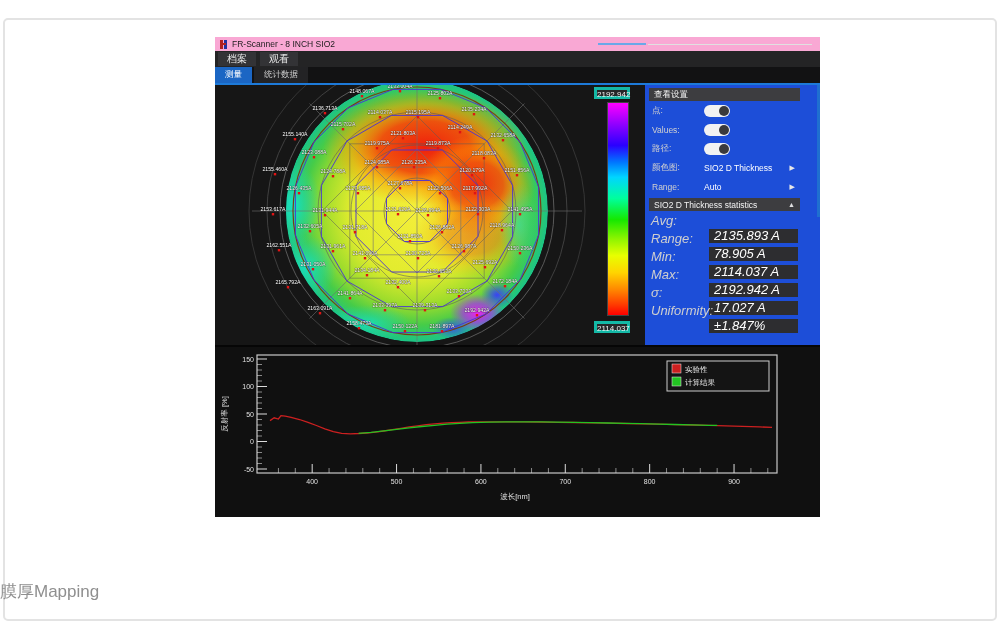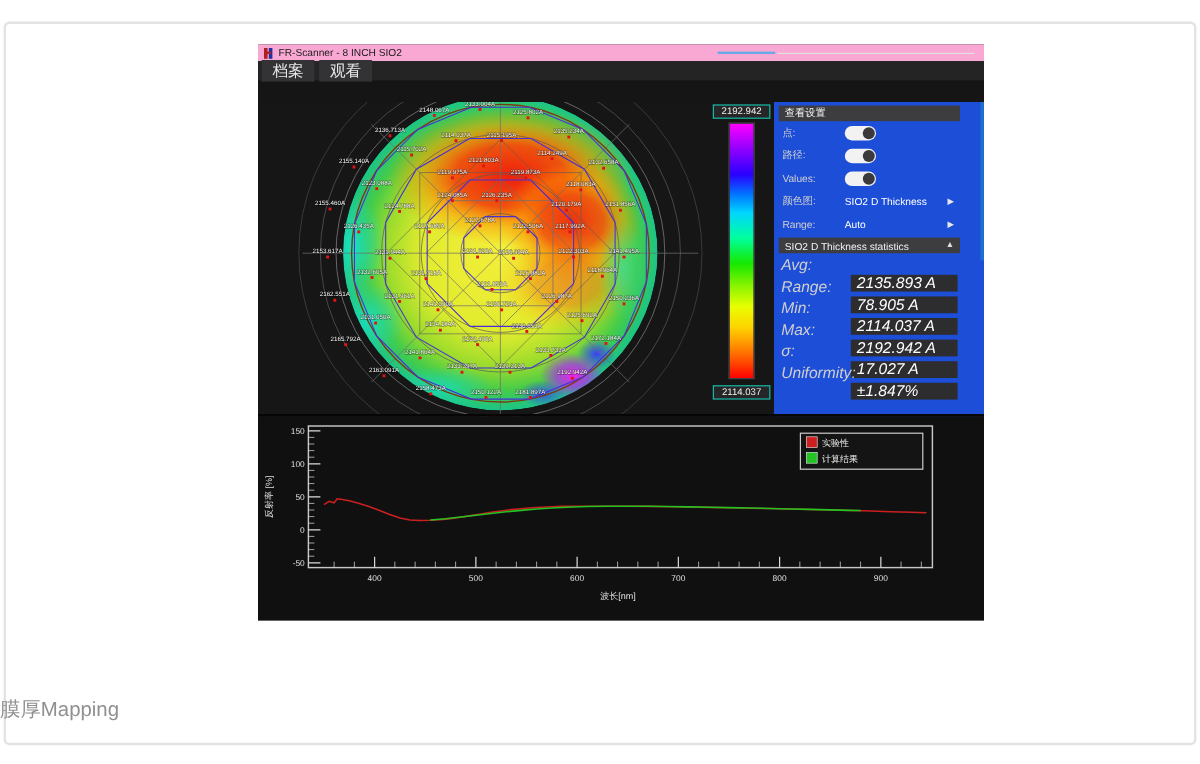--- a/index.html
+++ b/index.html
@@ -15,34 +15,34 @@
   .appicon { width:8px; height:9px; margin:0 4px 0 5px; position:relative; }
   .appicon .b1{position:absolute;left:0;top:0;width:3px;height:9px;background:#b02020;}
   .appicon .b2{position:absolute;left:4px;top:0;width:3px;height:9px;background:#2030a0;}
   .appicon .b3{position:absolute;left:1px;top:3px;width:5px;height:2px;background:#b02020;}
   .titletext { color:#1c1c1c; font-size:8.5px; }
   .accent-blue { position:absolute; left:383px; top:6px; width:48px; height:2px; background:#6aa8e8; }
   .accent-gray { position:absolute; left:433px; top:7px; width:164px; height:1px; background:#e0e0e0; }
   
   .menubar { position:absolute; left:0; top:14px; width:605px; height:16px; background:#242425;
              display:flex; align-items:center; gap:4px; padding-left:3px; }
-  .menuitem { background:#333336; color:#e8e8e8; padding:0 9px; font-size:13px; }
+  .menuitem { background:#333336; color:#e8e8e8; padding:0 9px; font-size:10px; }
   
   .tabbar { position:absolute; left:0; top:30px; width:605px; height:18px; background:#121213; }
   .tabs { display:flex; height:16px; }
   .tab { padding:2px 10px; font-size:8.5px; color:#cfcfcf; background:#232325; margin-right:2px; }
   .tab.active { background:#1b66c4; color:#fff; }
   .tabline { position:absolute; left:0; top:16px; width:605px; height:2px; background:#1d7ad9; }
   
   .main { position:absolute; left:0; top:48px; width:605px; height:262px; background:#161616; }
   .waferbox { position:absolute; left:0; top:0; width:376px; height:262px; }
   
   .cbarwrap { position:absolute; left:379px; top:0; width:48px; height:262px; }
-  .cbarlabel { position:absolute; left:0; width:48px; height:12px; background:#262628;
-               border:1px solid #14b8a6; color:#f0f0f0; font-size:8px; text-align:center; line-height:10px; }
+  .cbarlabel { position:absolute; left:0; width:36px; height:12px; background:#262628;
+               border:3px solid #14b8a6; color:#f0f0f0; font-size:8px; text-align:center; line-height:10px; }
   .cbar { position:absolute; left:13px; top:17px; width:22px; height:214px; border:1px solid #444;
           background:linear-gradient(180deg,#ff00ff 0%,#9100ff 10%,#2a00ff 20%,#0077ff 28%,
             #00d5ff 35%,#00ff9d 45%,#15e800 55%,#8cf400 64%,#e8ff00 72%,#ffd400 80%,
             #ff8800 88%,#ff3c00 95%,#ff0000 100%); }
   
   .rightpanel { position:absolute; left:430px; top:0; width:175px; height:262px; background:#1d4ed8;
                 padding:3px 20px 0 4px; color:#d8d8d8; }
   .rp-bluestrip { position:absolute; right:0; top:0; width:3px; height:132px; background:#1f6fd0; }
   .rp-header { background:#3d3d40; color:#f2f2f2; font-size:8.5px; padding:2px 5px; height:13px;
                display:flex; justify-content:space-between; align-items:center; }
@@ -80,20 +80,27 @@
     <span class="titletext">FR-Scanner - 8 INCH SIO2</span>
     <span class="accent-blue"></span>
     <span class="accent-gray"></span>
   </div>
 
   <div class="menubar">
     <span class="menuitem">档案</span>
     <span class="menuitem">观看</span>
   </div>
 
+  <div class="tabbar">
+    <div class="tabs">
+      <span class="tab active">测量</span>
+      <span class="tab">统计数据</span>
+    </div>
+    <div class="tabline"></div>
+  </div>
 
   <div class="main">
 
     <div class="waferbox">
       <svg id="wafer-svg" width="376" height="262" viewBox="0 0 376 262">
         <defs>
           <radialGradient id="gBase">
             <stop offset="0%" stop-color="#f4ee3a"></stop>
               <stop offset="50%" stop-color="#e2ec2e"></stop>
             <stop offset="72%" stop-color="#9ddc2c"></stop>
@@ -302,25 +309,25 @@
 
     <div class="rightpanel">
       <div class="rp-header">
         <span>查看设置</span>
       </div>
       <div class="rp-row">
         <span class="lbl">点:</span>
         <span class="toggle"></span>
       </div>
       <div class="rp-row">
+        <span class="lbl">Values:</span>
+        <span class="toggle"></span>
+      </div>
+      <div class="rp-row">
         <span class="lbl">路径:</span>
-        <span class="toggle"></span>
-      </div>
-      <div class="rp-row">
-        <span class="lbl">Values:</span>
         <span class="toggle"></span>
       </div>
       <div class="rp-row">
         <span class="lbl">颜色图:</span>
         <span class="dd-val">SIO2 D Thickness</span>
         <span class="dd-arrow">▶</span>
       </div>
       <div class="rp-row">
         <span class="lbl">Range:</span>
         <span class="dd-val">Auto</span>

